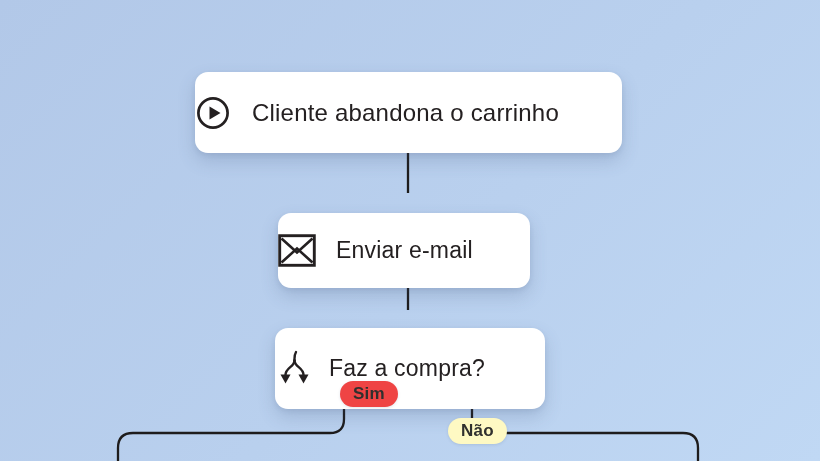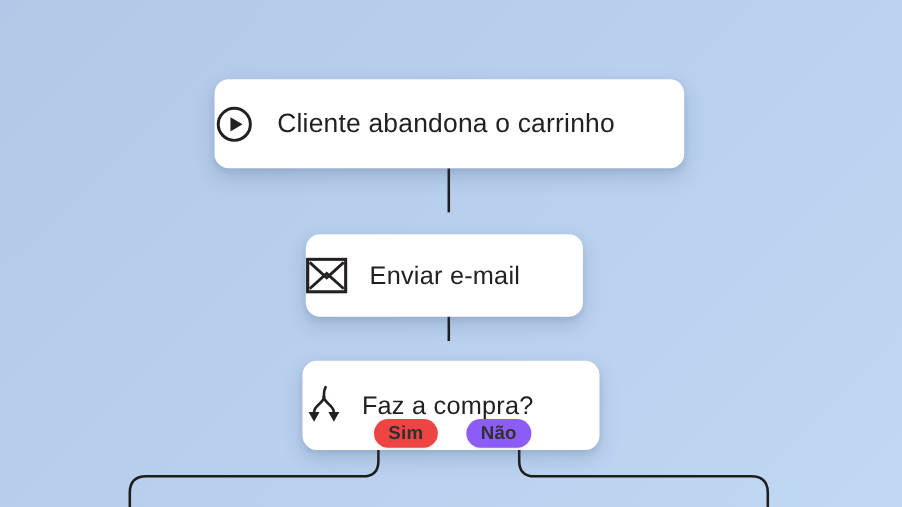--- a/index.html
+++ b/index.html
@@ -46,21 +46,21 @@
     align-items: center;
     justify-content: center;
     font-size: 17px;
     font-weight: 600;
     color: #30302e;
     letter-spacing: 0.2px;
     box-shadow: 0 1px 3px rgba(60, 82, 122, 0.15);
     cursor: pointer;
   }
   .badge-yes { left: 340px; background: #ef4444; }
-  .badge-no  { left: 424px; background: #8b5cf6; }
+  .badge-no  { left: 448px; background: #fef9c3; margin-top: 37px; }
 
   .icon svg { display: block; }
 </style>
 </head>
 <body>
 
 <div class="canvas">
 
   <svg class="connectors" viewBox="0 0 820 461">
     <path d="M408,153 V193"></path>

